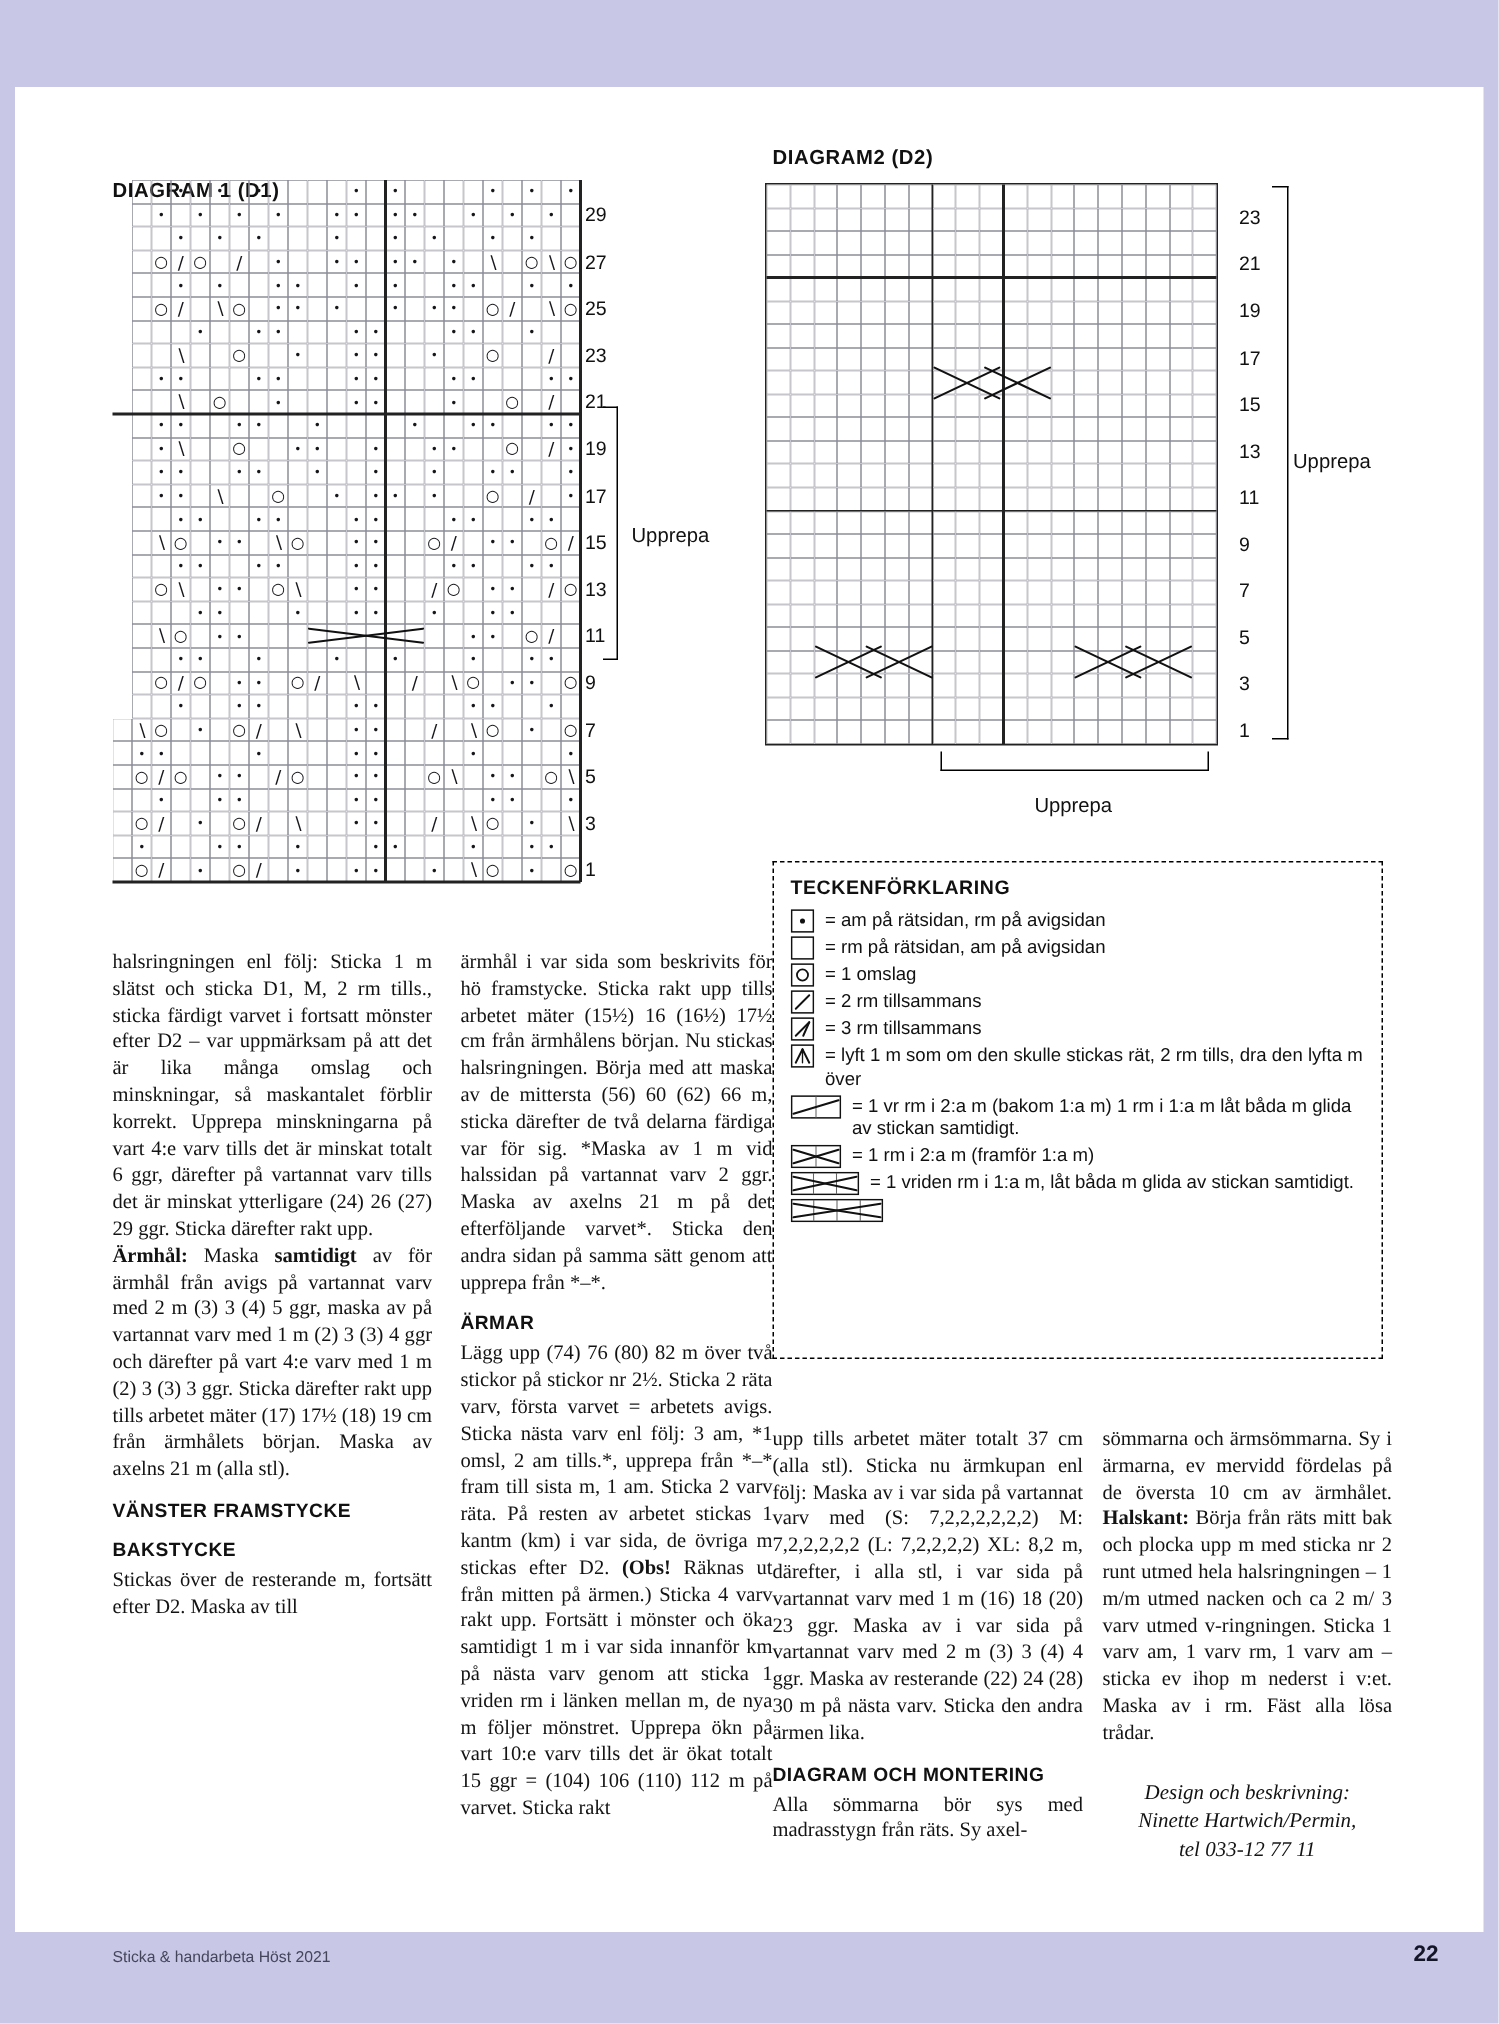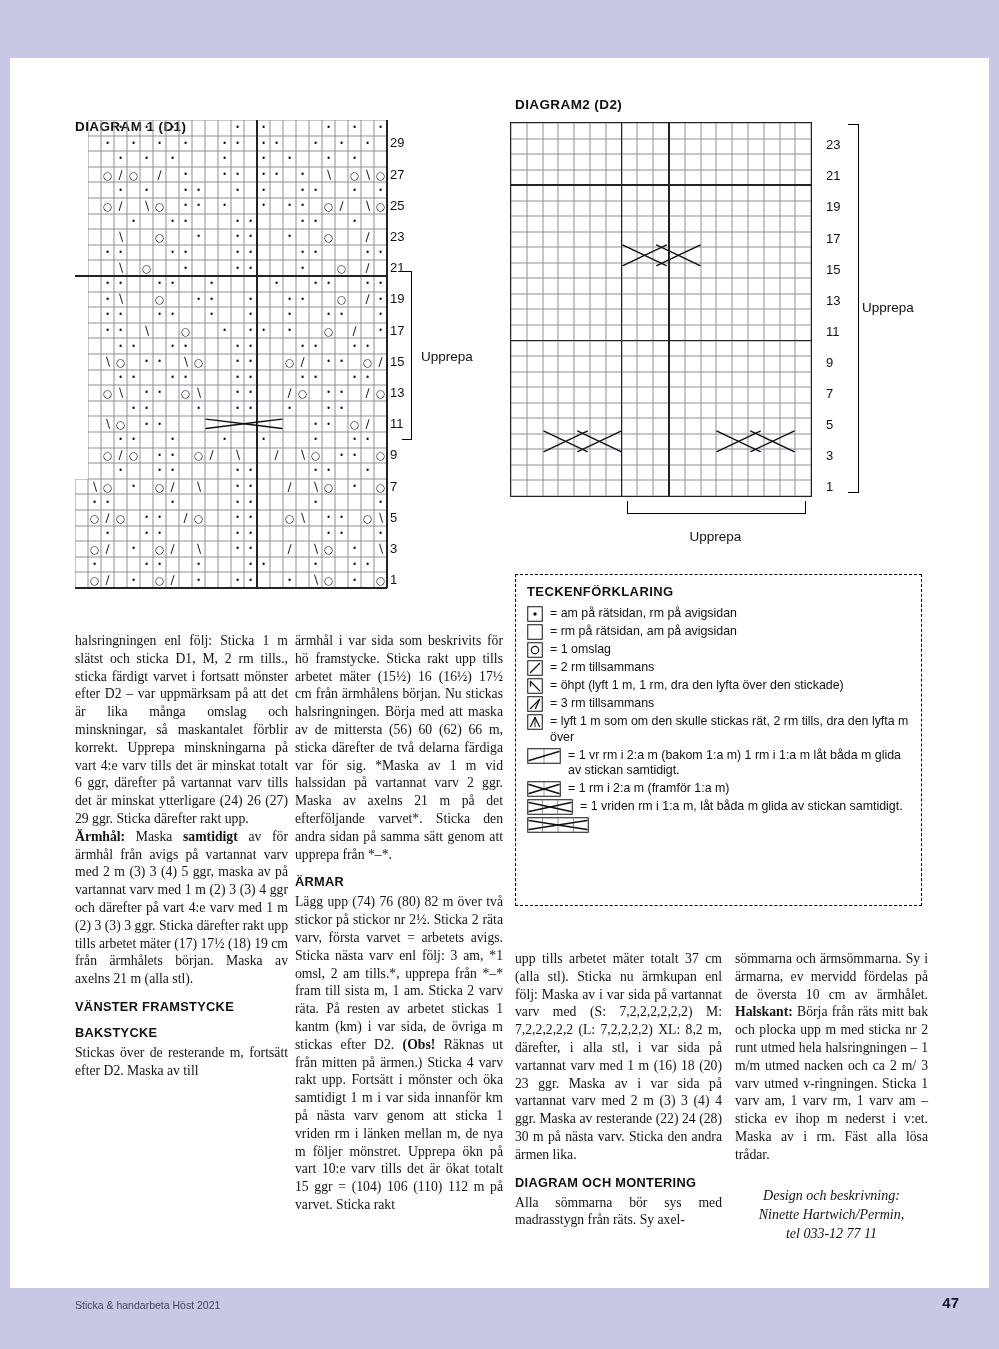--- a/index.html
+++ b/index.html
@@ -1290,28 +1290,20 @@
         <div class="lg-item">
           <span class="lg-ic"><svg width="16" height="16">
               <rect x="0.75" y="0.75" width="14.5" height="14.5" fill="none" stroke="#111" stroke-width="1"></rect>
               <line x1="12.5" y1="3.5" x2="3.5" y2="12.5" stroke="#111" stroke-width="1.3" stroke-linecap="round"></line>
             </svg></span>
           <span class="lg-tx">= 2 rm tillsammans</span>
         </div>
         <div class="lg-item">
           <span class="lg-ic"><svg width="16" height="16">
               <rect x="0.75" y="0.75" width="14.5" height="14.5" fill="none" stroke="#111" stroke-width="1"></rect>
-              <line x1="3.5" y1="3.5" x2="12.5" y2="12.5" stroke="#111" stroke-width="1.3" stroke-linecap="round"></line>
-              <line x1="3.5" y1="3.5" x2="3.5" y2="8" stroke="#111" stroke-width="1.3" stroke-linecap="round"></line>
-            </svg></span>
-          <span class="lg-tx">= öhpt (lyft 1 m, 1 rm, dra den lyfta över den stickade)</span>
-        </div>
-        <div class="lg-item">
-          <span class="lg-ic"><svg width="16" height="16">
-              <rect x="0.75" y="0.75" width="14.5" height="14.5" fill="none" stroke="#111" stroke-width="1"></rect>
               <line x1="12.5" y1="3.5" x2="3.5" y2="12.5" stroke="#111" stroke-width="1.3" stroke-linecap="round"></line>
               <line x1="12.5" y1="3.5" x2="8.5" y2="12.5" stroke="#111" stroke-width="1.3" stroke-linecap="round"></line>
             </svg></span>
           <span class="lg-tx">= 3 rm tillsammans</span>
         </div>
         <div class="lg-item">
           <span class="lg-ic"><svg width="16" height="16">
               <rect x="0.75" y="0.75" width="14.5" height="14.5" fill="none" stroke="#111" stroke-width="1"></rect>
               <line x1="3.5" y1="12.5" x2="8" y2="3.5" stroke="#111" stroke-width="1.3" stroke-linecap="round"></line>
               <line x1="8" y1="3.5" x2="12.5" y2="12.5" stroke="#111" stroke-width="1.3" stroke-linecap="round"></line>
@@ -1360,21 +1352,21 @@
   </div>
 
   <div class="textcol" style="left:75px;top:632px;width:213px;">
     <p><span>halsringningen enl följ: Sticka 1 m slätst och sticka D1, M, 2 rm tills., sticka färdigt varvet i fortsatt mönster efter D2 – var uppmärksam på att det är lika många omslag och minskningar, så maskantalet förblir korrekt. Upprepa minskningarna på vart 4:e varv tills det är minskat totalt 6 ggr, därefter på vartannat varv tills det är minskat ytterligare (24) 26 (27) 29 ggr. Sticka därefter rakt upp.</span></p>
     <p><b>Ärmhål:</b><span> Maska </span><b>samtidigt</b><span> av för ärmhål från avigs på vartannat varv med 2 m (3) 3 (4) 5 ggr, maska av på vartannat varv med 1 m (2) 3 (3) 4 ggr och därefter på vart 4:e varv med 1 m (2) 3 (3) 3 ggr. Sticka därefter rakt upp tills arbetet mäter (17) 17½ (18) 19 cm från ärmhålets början. Maska av axelns 21 m (alla stl).</span></p>
     <h3>VÄNSTER FRAMSTYCKE</h3>
     <h3>BAKSTYCKE</h3>
     <p>Stickas över de resterande m, fortsätt efter D2. Maska av till</p>
   </div>
 
-  <div class="textcol" style="left:295px;top:632px;width:208px;">
+  <div class="textcol" style="left:307px;top:632px;width:208px;">
     <p>ärmhål i var sida som beskrivits för hö framstycke. Sticka rakt upp tills arbetet mäter (15½) 16 (16½) 17½ cm från ärmhålens början. Nu stickas halsringningen. Börja med att maska av de mittersta (56) 60 (62) 66 m, sticka därefter de två delarna färdiga var för sig. *Maska av 1 m vid halssidan på vartannat varv 2 ggr. Maska av axelns 21 m på det efterföljande varvet*. Sticka den andra sidan på samma sätt genom att upprepa från *–*.</p>
     <h3>ÄRMAR</h3>
     <p><span>Lägg upp (74) 76 (80) 82 m över två stickor på stickor nr 2½. Sticka 2 räta varv, första varvet = arbetets avigs. Sticka nästa varv enl följ: 3 am, *1 omsl, 2 am tills.*, upprepa från *–* fram till sista m, 1 am. Sticka 2 varv räta. På resten av arbetet stickas 1 kantm (km) i var sida, de övriga m stickas efter D2. </span><b>(Obs!</b><span> Räknas ut från mitten på ärmen.) Sticka 4 varv rakt upp. Fortsätt i mönster och öka samtidigt 1 m i var sida innanför km på nästa varv genom att sticka 1 vriden rm i länken mellan m, de nya m följer mönstret. Upprepa ökn på vart 10:e varv tills det är ökat totalt 15 ggr = (104) 106 (110) 112 m på varvet. Sticka rakt</span></p>
   </div>
 
   <div class="textcol" style="left:515px;top:950px;width:207px;">
     <p>upp tills arbetet mäter totalt 37 cm (alla stl). Sticka nu ärmkupan enl följ: Maska av i var sida på vartannat varv med (S: 7,2,2,2,2,2,2) M: 7,2,2,2,2,2 (L: 7,2,2,2,2) XL: 8,2 m, därefter, i alla stl, i var sida på vartannat varv med 1 m (16) 18 (20) 23 ggr. Maska av i var sida på vartannat varv med 2 m (3) 3 (4) 4 ggr. Maska av resterande (22) 24 (28) 30 m på nästa varv. Sticka den andra ärmen lika.</p>
     <h3>DIAGRAM OCH MONTERING</h3>
     <p>Alla sömmarna bör sys med madrasstygn från räts. Sy axel-</p>
   </div>
@@ -1382,14 +1374,14 @@
   <div class="textcol" style="left:735px;top:950px;width:193px;">
     <p><span>sömmarna och ärmsömmarna. Sy i ärmarna, ev mervidd fördelas på de översta 10 cm av ärmhålet. </span><b>Halskant:</b><span> Börja från räts mitt bak och plocka upp m med sticka nr 2 runt utmed hela halsringningen – 1 m/m utmed nacken och ca 2 m/ 3 varv utmed v-ringningen. Sticka 1 varv am, 1 varv rm, 1 varv am – sticka ev ihop m nederst i v:et. Maska av i rm. Fäst alla lösa trådar.</span></p>
     <div class="credit">
       <div>Design och beskrivning:</div>
       <div>Ninette Hartwich/Permin,</div>
       <div>tel 033-12 77 11</div>
     </div>
   </div>
 
   <div class="footer-left">Sticka &amp; handarbeta Höst 2021</div>
-  <div class="footer-page">47</div>
+  <div class="footer-page">22</div>
 </div>
 
 </body></html>

